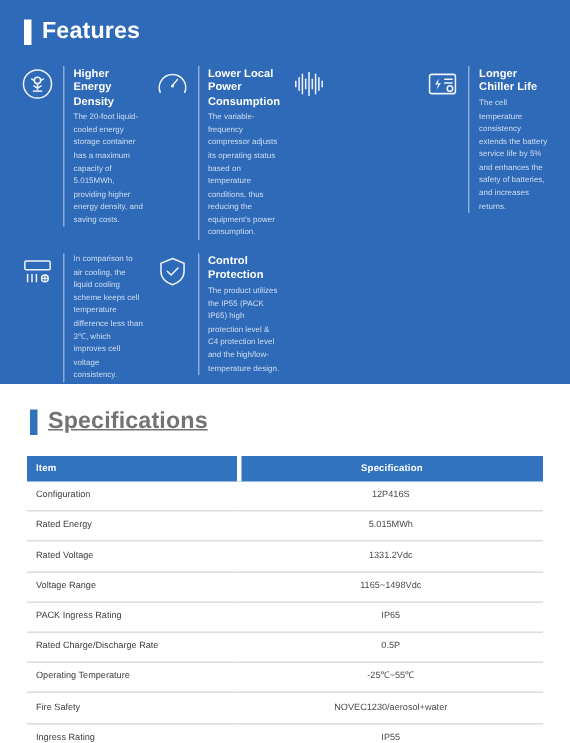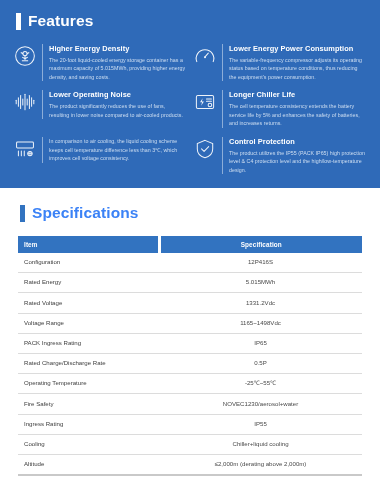--- a/index.html
+++ b/index.html
@@ -12,21 +12,21 @@
     overflow: hidden;
     font-family: "Liberation Sans", sans-serif;
     background: #ffffff;
   }
 
   
   .features-section {
     background: #2f6ab8;
     padding: 10px 14px 14px 14px;
     box-sizing: border-box;
-    height: 188px;
+    height: 256px;
   }
   .section-heading {
     display: flex;
     align-items: center;
     gap: 7px;
     margin: 2px 0 14px 2px;
   }
   .accent-bar {
     width: 5px;
     height: 17px;
@@ -36,26 +36,27 @@
   .accent-bar.blue {
     background: #3273c0;
   }
   .section-heading .title {
     font-size: 15.5px;
     font-weight: bold;
     color: #ffffff;
     letter-spacing: 0.1px;
   }
   .section-heading.dark .title {
-    color: #3b82f6;
+    color: #737373;
+    text-decoration: underline;
   }
 
   .feature-grid {
     display: grid;
-    grid-template-columns: 1fr 1fr;
+    grid-template-columns: 1fr 1fr 1fr 1fr;
     column-gap: 8px;
     row-gap: 9px;
   }
   .feature-card {
     display: flex;
     align-items: flex-start;
     gap: 6px;
   }
   .feature-icon {
     flex: none;
@@ -162,43 +163,39 @@
 
     <div class="feature-card">
       <span class="feature-icon">
         <svg viewBox="0 0 24 24" fill="none" stroke="#ffffff" stroke-width="1.1">
           <path d="M3.2 18.5 A9.6 9.6 0 1 1 20.8 18.5"></path>
           <path d="M12 13 L15.6 8.8" stroke-linecap="round"></path>
           <circle cx="12" cy="13.4" r="1.1" fill="#ffffff" stroke="none"></circle>
         </svg>
       </span>
       <div class="feature-body">
-        <div class="feature-title">Lower Energy Power Consumption</div>
+        <div class="feature-title">Lower Local Power Consumption</div>
         <div class="feature-desc">The variable-frequency compressor adjusts its operating status based on temperature conditions, thus reducing the equipment's power consumption.</div>
       </div>
     </div>
 
     <div class="feature-card">
       <span class="feature-icon">
         <svg viewBox="0 0 24 24" fill="none" stroke="#ffffff" stroke-width="1.1" stroke-linecap="round">
           <path d="M2.4 10 L2.4 14"></path>
           <path d="M4.8 7.4 L4.8 16.6"></path>
           <path d="M7.2 5 L7.2 19"></path>
           <path d="M9.6 8.6 L9.6 15.4"></path>
           <path d="M12 3.6 L12 20.4"></path>
           <path d="M14.4 8.6 L14.4 15.4"></path>
           <path d="M16.8 5 L16.8 19"></path>
           <path d="M19.2 7.4 L19.2 16.6"></path>
           <path d="M21.6 10 L21.6 14"></path>
         </svg>
       </span>
-      <div class="feature-body">
-        <div class="feature-title">Lower Operating Noise</div>
-        <div class="feature-desc">The product significantly reduces the use of fans, resulting in lower noise compared to air-cooled products.</div>
-      </div>
     </div>
 
     <div class="feature-card">
       <span class="feature-icon">
         <svg viewBox="0 0 24 24" fill="none" stroke="#ffffff" stroke-width="1.1">
           <rect x="2.6" y="5" width="18.8" height="14" rx="1.6"></rect>
           <path d="M9.4 8 L6.6 12.4 L8.8 12.4 L7.8 16 L10.8 11.4 L8.6 11.4 Z" fill="#ffffff" stroke="none"></path>
           <path d="M13.6 8.6 L19 8.6 M13.6 11.2 L19 11.2" stroke-linecap="round"></path>
           <circle cx="17.4" cy="15.3" r="2"></circle>
         </svg>

